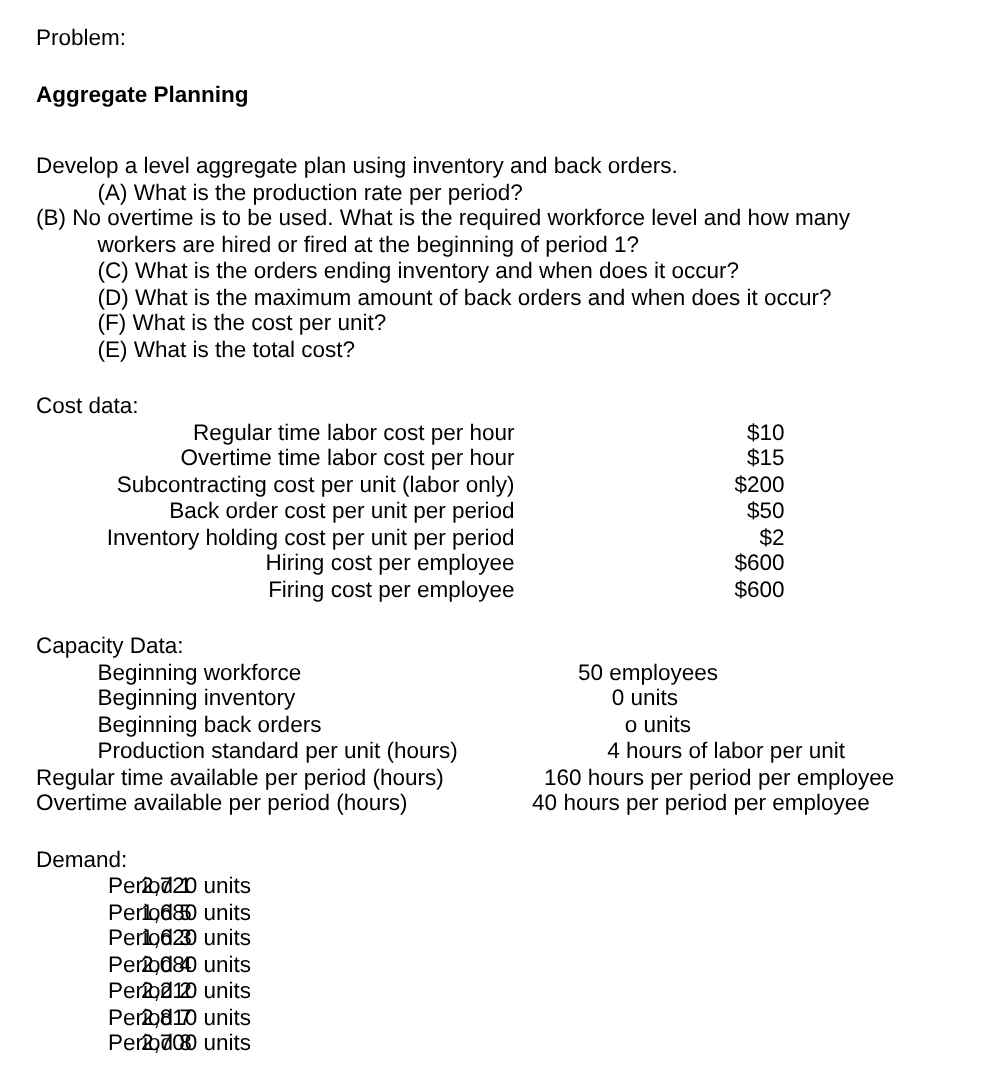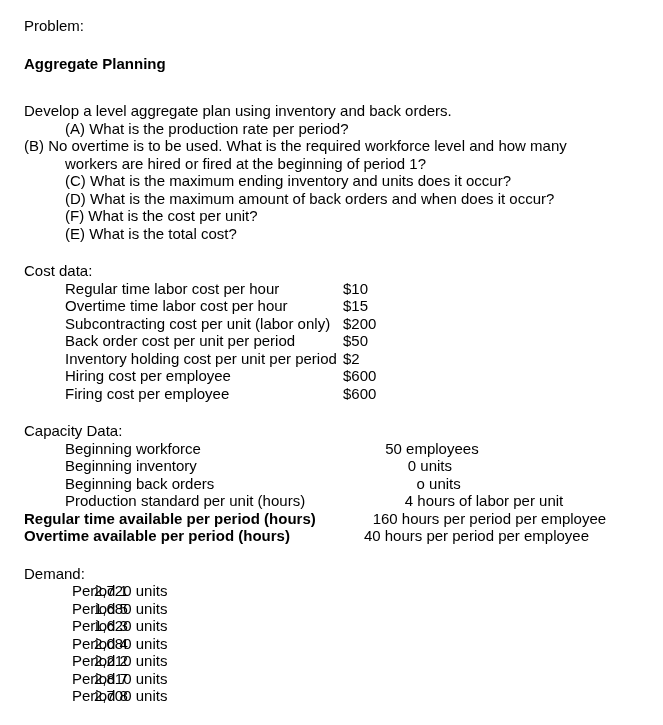--- a/index.html
+++ b/index.html
@@ -63,37 +63,39 @@
   }
   .row .value {
     white-space: pre;
   }
 
   
   .cost-row .label {
     padding-left: 65px;
     width: 343px;
     box-sizing: border-box;
+    text-align: right;
   }
   .cost-row .value {
     width: 180px;
+    text-align: right;
   }
 
   
   .cap-row {
   }
   .cap-row .label {
     flex: 0 0 auto;
   }
   .cap-row .value {
     flex: 1 1 auto;
     text-align: center;
   }
   .cap-row.sub .label { padding-left: 65px; }
-  .cap-row.full .label { padding-left: 24px; font-weight: bold; }
+  .cap-row.full .label { padding-left: 24px; }
 
   
   .demand-row .label {
     padding-left: 72px;
     width: 94px;
     box-sizing: border-box;
   }
   .demand-row .value {
     width: 140px;
   }
@@ -110,21 +112,21 @@
   <div class="spacer-md"></div>
 
   <div class="line indent-0 bold">Aggregate Planning</div>
 
   <div class="spacer-md"></div>
 
   <div id="intro-block">
     <div class="line indent-0">Develop a level aggregate plan using inventory and back orders.</div>
     <div class="question-item">(A) What is the production rate per period?</div>
     <div class="question-item wrap-out">(B) No overtime is to be used. What is the required workforce level and how many workers are hired or fired at the beginning of period 1?</div>
-    <div class="question-item">(C) What is the maximum ending inventory and units does it occur?</div>
+    <div class="question-item">(C) What is the orders ending inventory and when does it occur?</div>
     <div class="question-item">(D) What is the maximum amount of back orders and when does it occur?</div>
     <div class="question-item">(F) What is the cost per unit?</div>
     <div class="question-item">(E) What is the total cost?</div>
   </div>
 
   <div class="spacer-md"></div>
 
   <div class="line indent-0">Cost data:</div>
 
   <div id="cost-rows">

